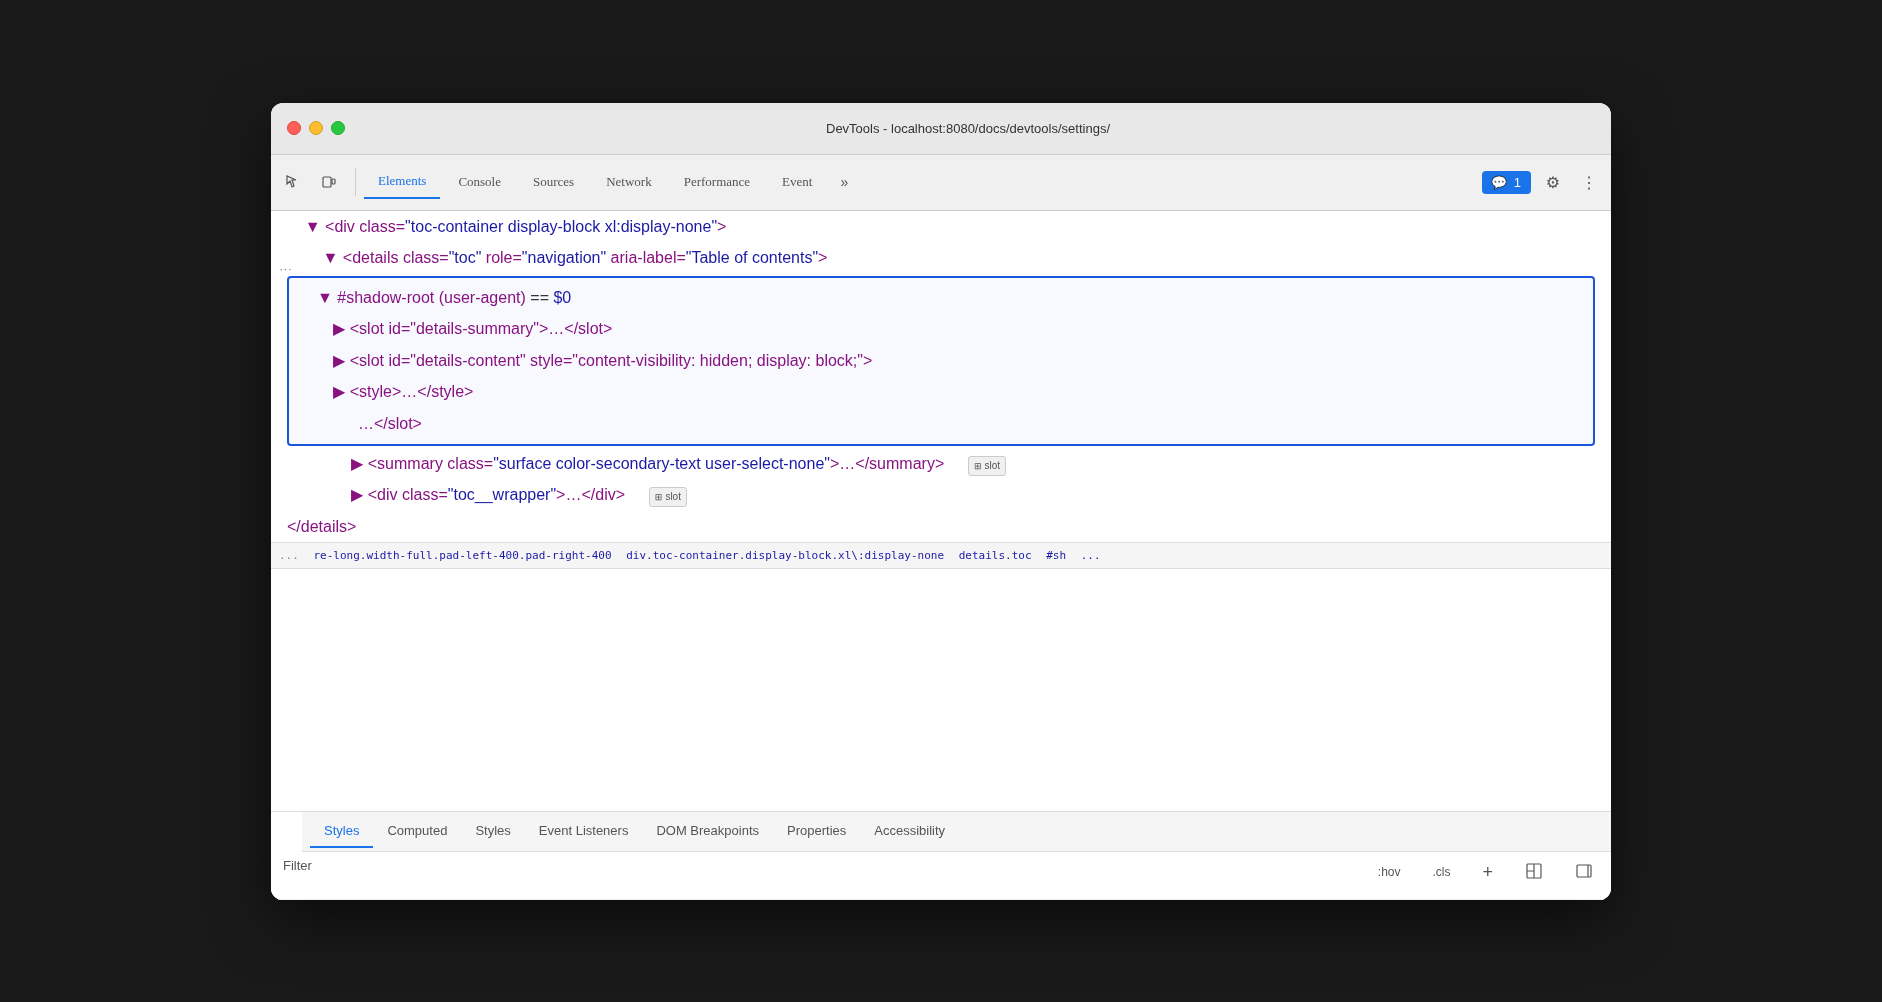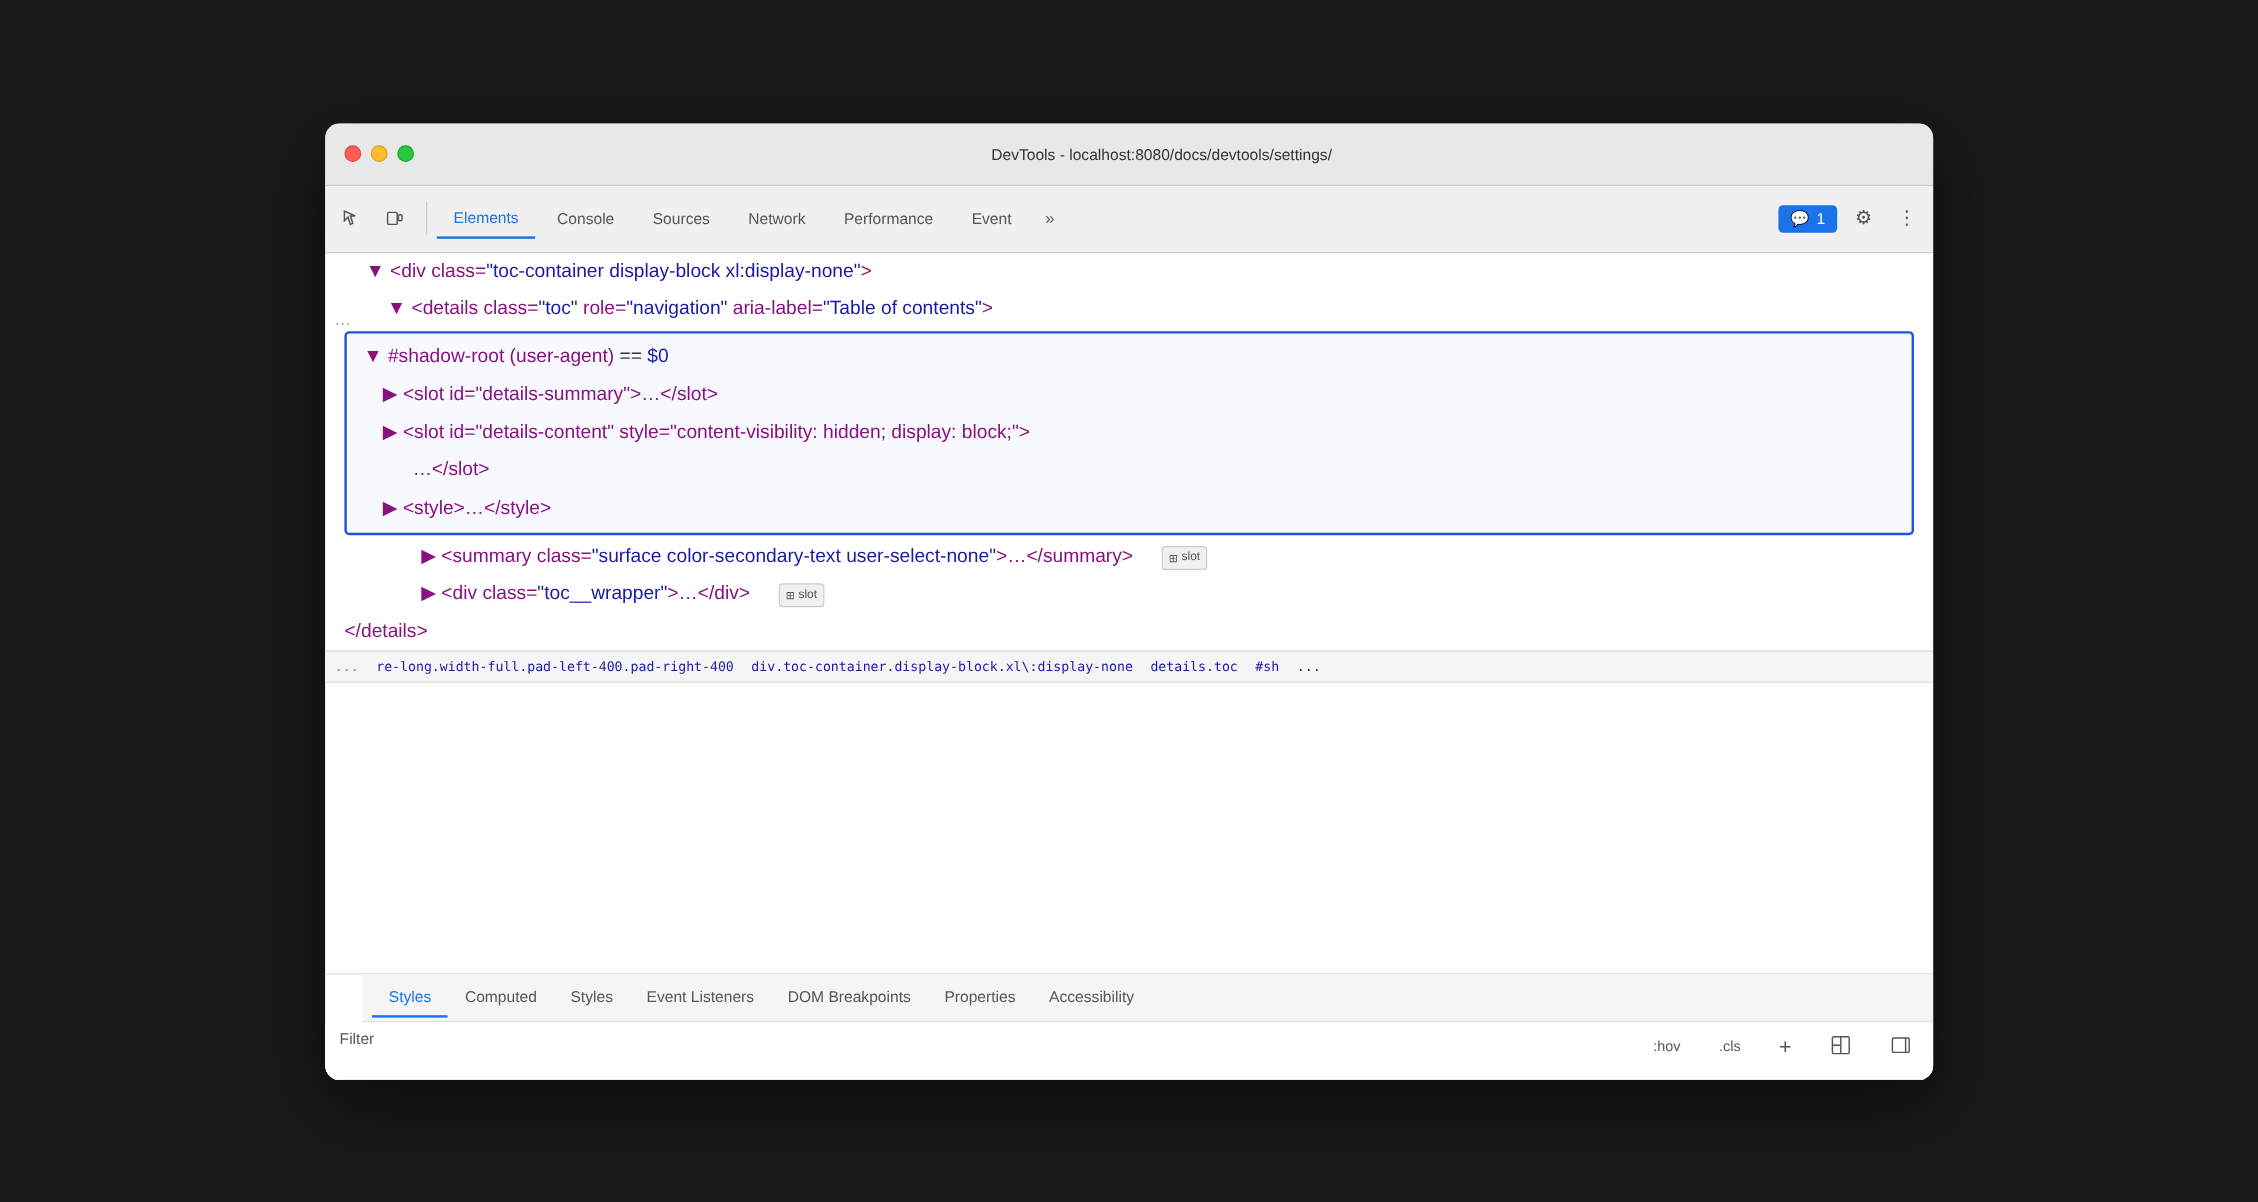--- a/index.html
+++ b/index.html
@@ -90,20 +90,21 @@
       font-size: 16px;
     }
 
     .tab-item {
       padding: 8px 14px;
       font-size: 13px;
       color: #555;
       cursor: pointer;
       border-radius: 4px;
       white-space: nowrap;
+      font-family: Liberation Serif, serif;
     }
 
     .tab-item.active {
       color: #1a73e8;
       border-bottom: 2px solid #1a73e8;
       border-radius: 0;
     }
 
     .tabs-right {
       margin-left: auto;
@@ -149,21 +150,21 @@
       line-height: 1.6;
     }
 
     .dom-line .tag { color: #881280; }
     .dom-line .attr-value { color: #1a1aa6; }
 
     .shadow-root-box {
       border: 2px solid #1a56db;
       border-radius: 4px;
       margin: 2px 16px;
-      padding: 4px 2px;
+      padding: 4px 16px;
       background: #f8f9ff;
     }
 
     .shadow-root-line {
       padding: 3px 12px;
       white-space: nowrap;
       color: #881280;
       line-height: 1.6;
     }
 
@@ -340,25 +341,25 @@
           <span class="tag">▼ #shadow-root (user-agent)</span>
           <span class="equals" style="color:#333;"> ==</span>
           <span class="variable" style="color:#1a1aa6;"> $0</span>
         </div>
         <div class="shadow-root-line indent-1">
           <span class="tag">▶ &lt;slot id=<span class="attr-value">"details-summary"</span>&gt;…&lt;/slot&gt;</span>
         </div>
         <div class="shadow-root-line indent-1">
           <span class="tag">▶ &lt;slot id=<span class="attr-value">"details-content"</span> style=<span class="attr-value">"content-visibility: hidden; display: block;"</span>&gt;</span>
         </div>
+        <div class="shadow-root-line indent-1">
+          <span class="tag">▶ &lt;style&gt;…&lt;/style&gt;</span>
+        </div>
         <div class="shadow-root-line indent-2">
           <span class="tag">&nbsp;&nbsp;…&lt;/slot&gt;</span>
-        </div>
-        <div class="shadow-root-line indent-1">
-          <span class="tag">▶ &lt;style&gt;…&lt;/style&gt;</span>
         </div>
       </div>
 
       <div class="dom-line" style="padding-left:80px;">
         <span class="tag">▶ &lt;summary class=<span class="attr-value">"surface color-secondary-text user-select-none"</span>&gt;…&lt;/summary&gt;</span>
         &nbsp;&nbsp;
         <span class="slot-badge">
           <span class="slot-icon">⊞</span>
           <span>slot</span>
         </span>

